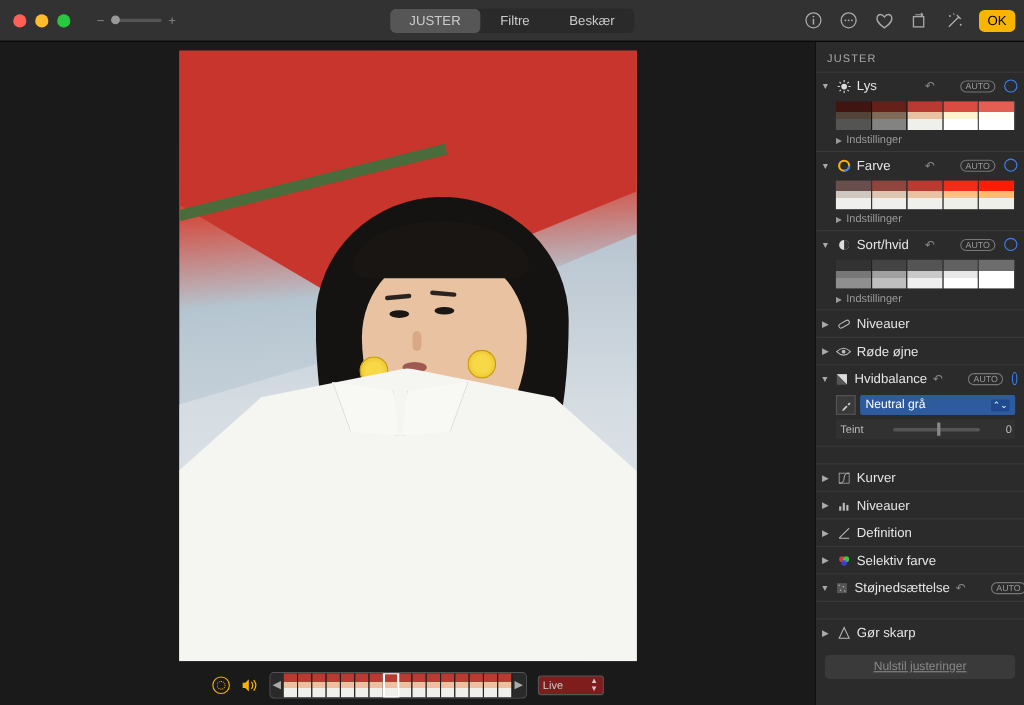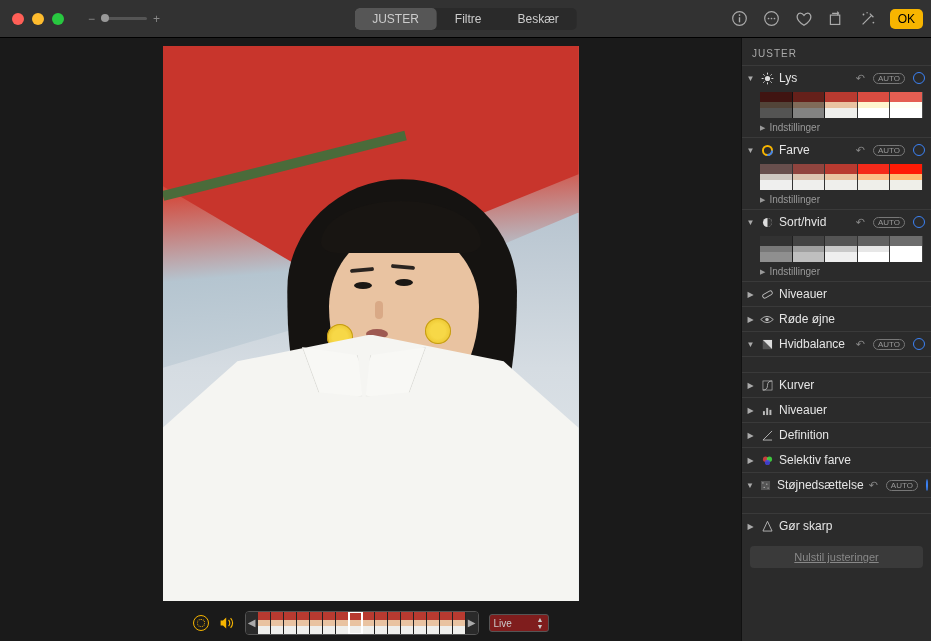--- a/index.html
+++ b/index.html
@@ -187,21 +187,21 @@
     border-top: 1px solid #3a3a3a;
   }
   .sec-head {
     display: flex; align-items: center; padding: 5px 6px 5px 4px; gap: 5px;
   }
   .tri { width: 9px; text-align:center; font-size:8px; color:#aaa; }
   .sec-icon { width: 14px; height: 14px; display:flex; align-items:center; justify-content:center; }
   .sec-title { flex: 1; font-size: 12px; color: #e5e5e5; }
   .reset-pill {
     font-size: 8px; border: 1px solid #777; border-radius: 7px; padding: 0 4px; color:#999;
-    margin-left: 3px;
+    margin-left: 18px;
   }
   .undo-mini { font-size: 11px; color:#888; }
   .ring {
     width: 12px; height: 12px; border-radius:50%; border: 1.5px solid #3b82f6; margin-left:3px;
   }
   .thumbs {
     display: flex; gap: 0; padding: 2px 8px 2px 18px;height:30px;
   }
   .thumb {
     flex:1; height: 26px;
@@ -502,20 +502,40 @@
         <svg width="13" height="13" viewBox="0 0 20 20">
             <rect x="3" y="3" width="14" height="14" fill="#ddd"></rect>
             <path d="M3 3 L17 17 L3 17 Z" fill="#555"></path>
           </svg>
       </span>
       <span class="sec-title">Hvidbalance</span>
       <span class="undo-mini">↶</span>
       <span class="reset-pill">AUTO</span>
       <span class="ring"></span>
     </div>
+    <div class="sec-body">
+      <div class="dropper-row">
+        <div class="dropper">
+          <svg width="11" height="11" viewBox="0 0 20 20">
+              <path d="M4 16 l6 -6 l2 2 l-6 6 l-3 1 z M12 8 l3 -3 l2 2 l-3 3 z" fill="#ccc"></path>
+            </svg>
+        </div>
+        <div class="select">
+          <span>Neutral grå</span>
+          <span class="chev">⌃⌄</span>
+        </div>
+      </div>
+      <div class="slider-row">
+        <span class="lbl">Teint</span>
+        <div class="track">
+            <div class="th"></div>
+          </div>
+        <span class="val">0</span>
+      </div>
+    </div>
   </div>
 
   <div class="spacer"></div>
 
   <div class="section">
     <div class="sec-head">
       <span class="tri">▶</span>
       <span class="sec-icon">
         <svg width="13" height="13" viewBox="0 0 20 20">
             <rect x="3" y="3" width="14" height="14" fill="none" stroke="#bbb"></rect>

